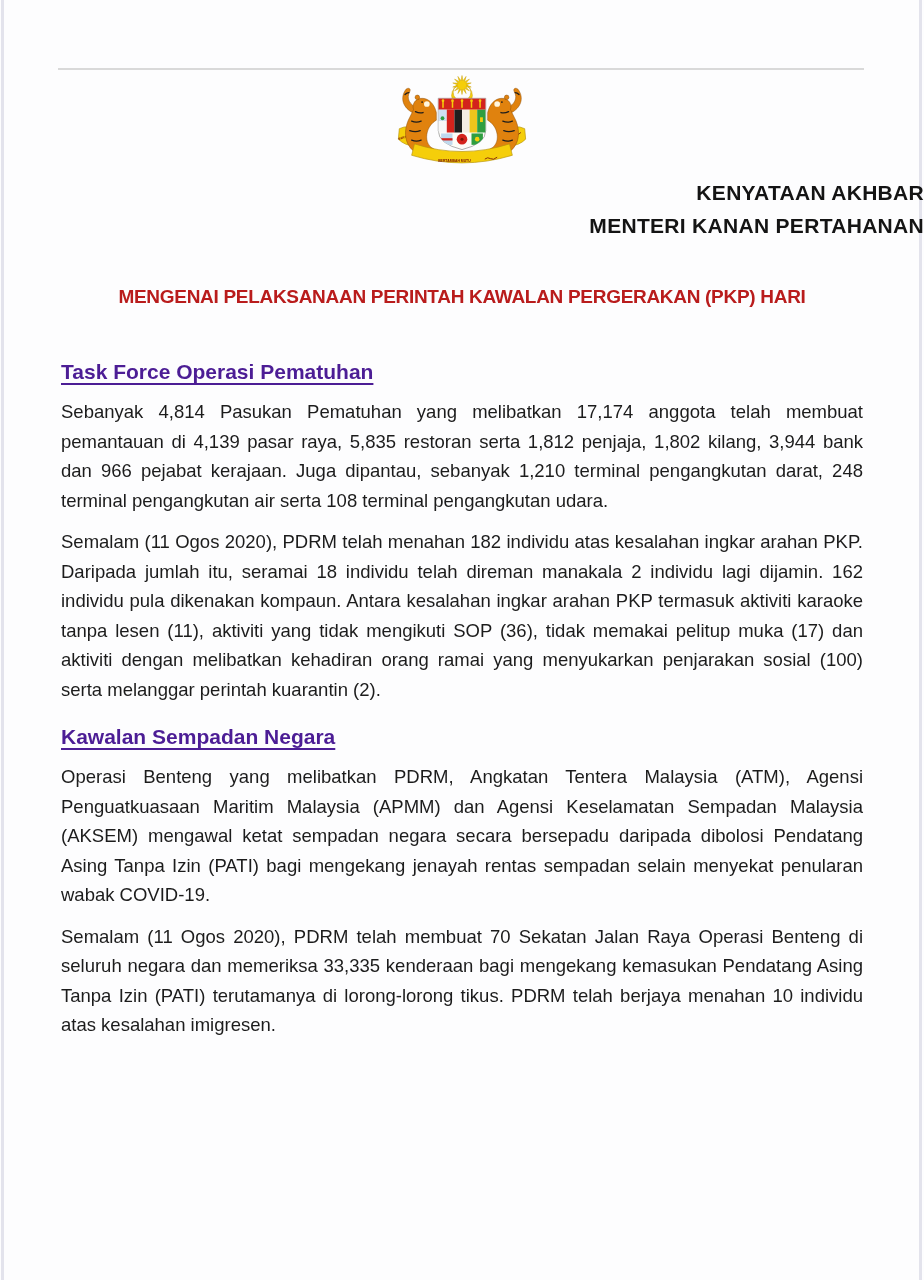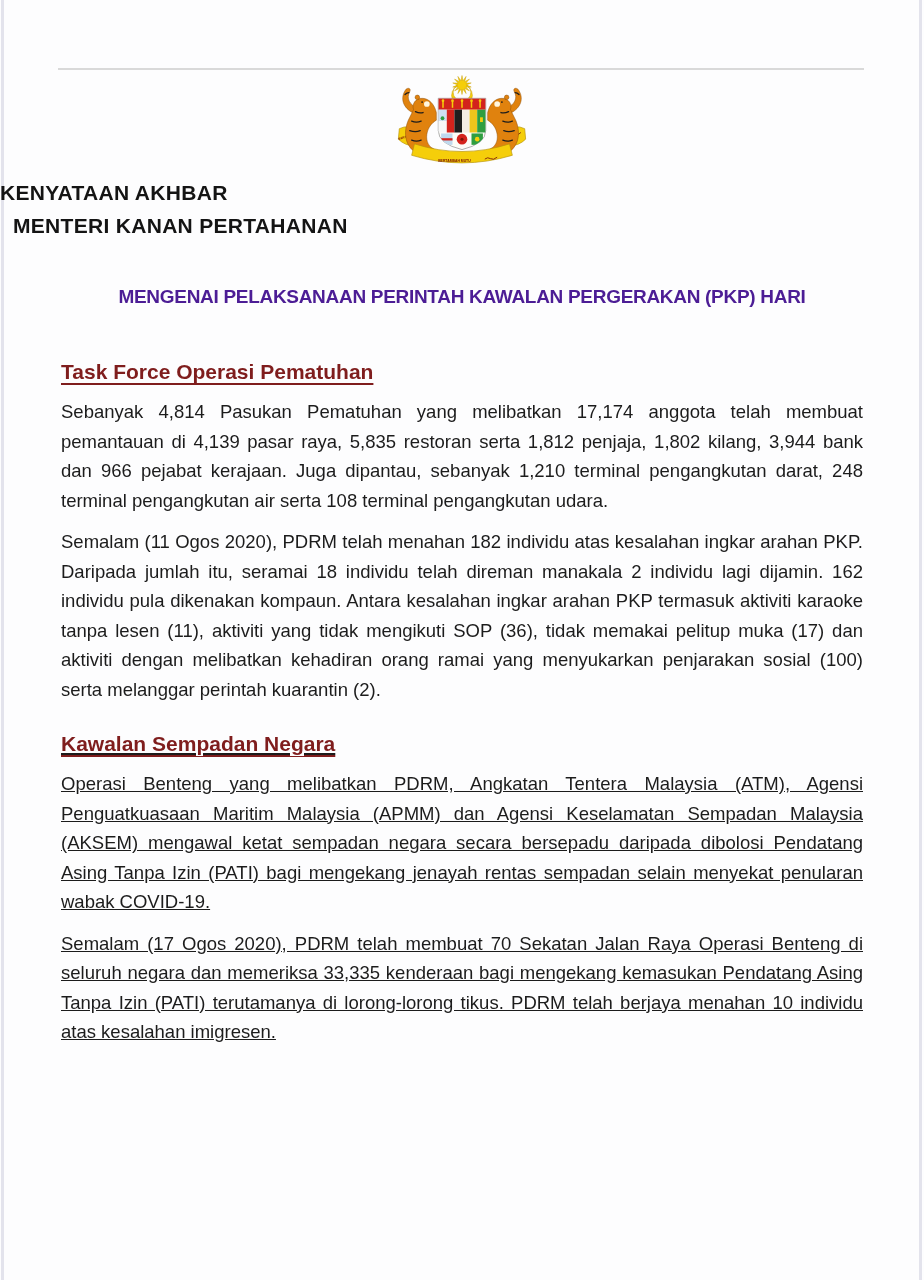--- a/index.html
+++ b/index.html
@@ -8,33 +8,33 @@
     background:#fdfdfe; overflow:hidden;
     font-family:"Liberation Sans", sans-serif; color:#1c1c1c;
   }
   .edge { position:absolute; top:0; bottom:0; width:3px; background:#e3e3ec; }
   .edge.left  { left:1px; }
   .edge.right { right:2px; }
   .top-rule { position:absolute; top:68px; left:58px; width:806px; height:2px; background:#d9d9d9; }
 
   .crest-wrap { position:absolute; top:71px; left:0; right:0; display:flex; justify-content:center; }
 
-  .org { position:absolute; left:0; right:0; text-align:left; font-weight:700;
+  .org { position:absolute; left:0; right:0; text-align:right; font-weight:700;
          font-size:21px; letter-spacing:0.3px; color:#141414; }
   .org.l1 { top:181px; }
   .org.l2 { top:214px;margin-left:13px; }
 
   .doc-title { position:absolute; top:280px; left:44px; right:44px; text-align:center;
-               font-weight:700; font-size:19px; line-height:33px; letter-spacing:-0.3px; color:#4c1d95; }
+               font-weight:700; font-size:19px; line-height:33px; letter-spacing:-0.3px; color:#b91c1c; }
 
   .content { position:absolute; top:360px; left:61px; width:802px; }
-  .section-heading { font-size:21px; font-weight:700; color:#7f1d1d; margin:0 0 13px 0;
+  .section-heading { font-size:21px; font-weight:700; color:#4c1d95; margin:0 0 13px 0;
                      text-decoration:underline; text-decoration-thickness:2px; text-underline-offset:4px; }
   p.body { font-size:18.5px; line-height:29.5px; text-align:justify; margin:0 0 12px 0; }
-  section.sec2 { display:block; margin-top:28px;text-decoration:underline; }
+  section.sec2 { display:block; margin-top:21px; }
 </style>
 </head>
 <body>
 
 <div class="canvas">
   <div class="edge left"></div>
   <div class="edge right"></div>
   <div class="top-rule"></div>
 
   <div class="crest-wrap">
@@ -118,16 +118,16 @@
 
   <div class="content">
     <section>
       <h3 class="section-heading">Task Force Operasi Pematuhan</h3>
       <p class="body">Sebanyak 4,814 Pasukan Pematuhan yang melibatkan 17,174 anggota telah membuat pemantauan di 4,139 pasar raya, 5,835 restoran serta 1,812 penjaja, 1,802 kilang, 3,944 bank dan 966 pejabat kerajaan. Juga dipantau, sebanyak 1,210 terminal pengangkutan darat, 248 terminal pengangkutan air serta 108 terminal pengangkutan udara.</p>
       <p class="body">Semalam (11 Ogos 2020), PDRM telah menahan 182 individu atas kesalahan ingkar arahan PKP. Daripada jumlah itu, seramai 18 individu telah direman manakala 2 individu lagi dijamin. 162 individu pula dikenakan kompaun. Antara kesalahan ingkar arahan PKP termasuk aktiviti karaoke tanpa lesen (11), aktiviti yang tidak mengikuti SOP (36), tidak memakai pelitup muka (17) dan aktiviti dengan melibatkan kehadiran orang ramai yang menyukarkan penjarakan sosial (100) serta melanggar perintah kuarantin (2).</p>
     </section>
     <section class="sec2">
       <h3 class="section-heading">Kawalan Sempadan Negara</h3>
       <p class="body">Operasi Benteng yang melibatkan PDRM, Angkatan Tentera Malaysia (ATM), Agensi Penguatkuasaan Maritim Malaysia (APMM) dan Agensi Keselamatan Sempadan Malaysia (AKSEM) mengawal ketat sempadan negara secara bersepadu daripada dibolosi Pendatang Asing Tanpa Izin (PATI) bagi mengekang jenayah rentas sempadan selain menyekat penularan wabak COVID-19.</p>
-      <p class="body">Semalam (17 Ogos 2020), PDRM telah membuat 70 Sekatan Jalan Raya Operasi Benteng di seluruh negara dan memeriksa 33,335 kenderaan bagi mengekang kemasukan Pendatang Asing Tanpa Izin (PATI) terutamanya di lorong-lorong tikus. PDRM telah berjaya menahan 10 individu atas kesalahan imigresen.</p>
+      <p class="body">Semalam (11 Ogos 2020), PDRM telah membuat 70 Sekatan Jalan Raya Operasi Benteng di seluruh negara dan memeriksa 33,335 kenderaan bagi mengekang kemasukan Pendatang Asing Tanpa Izin (PATI) terutamanya di lorong-lorong tikus. PDRM telah berjaya menahan 10 individu atas kesalahan imigresen.</p>
     </section>
   </div>
 </div>
 
 </body></html>

